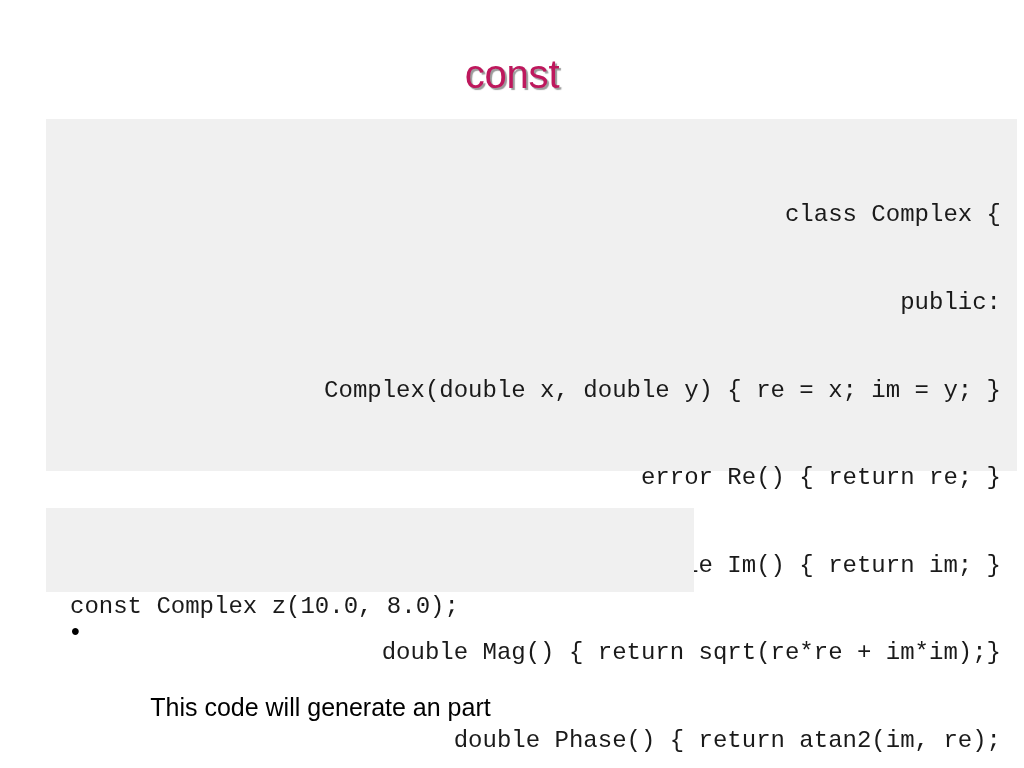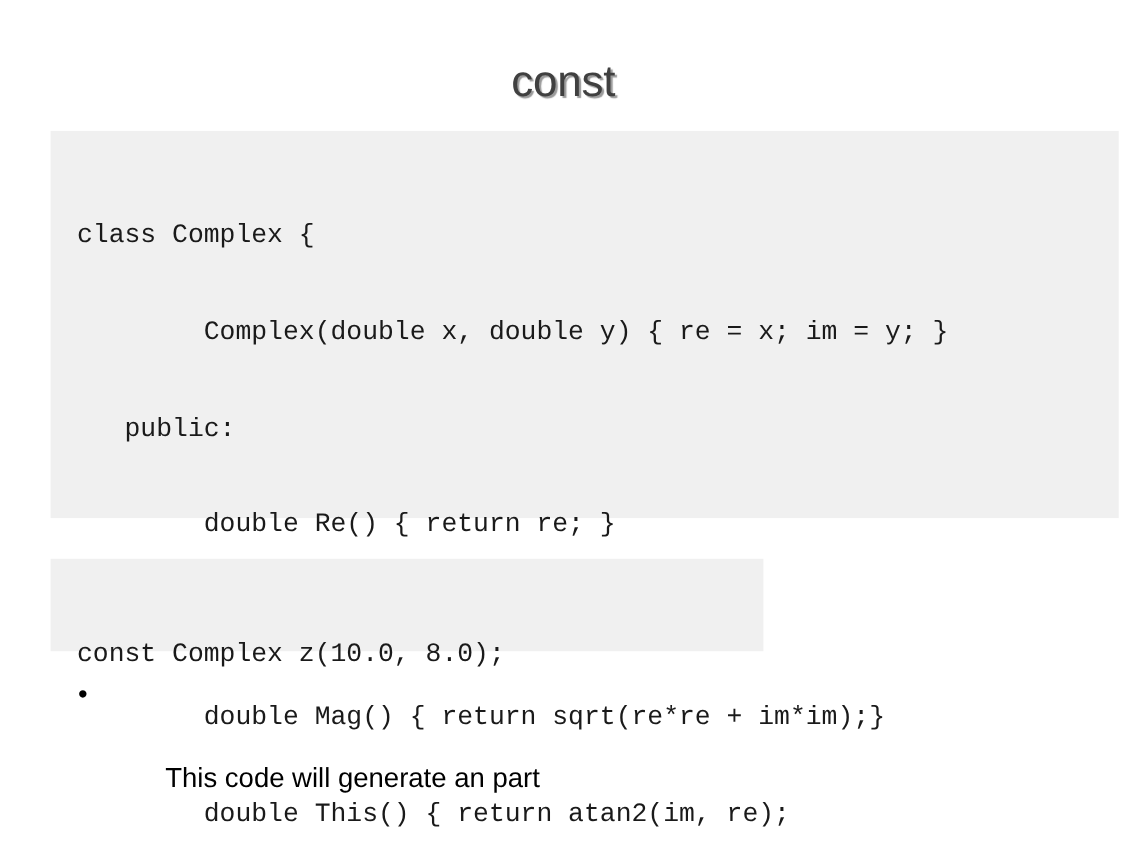--- a/index.html
+++ b/index.html
@@ -28,21 +28,21 @@
   #slide-title {
     position: absolute;
     left: 0;
     top: 52px;
     width: 1024px;
     text-align: center;
     font-family: "Liberation Sans", sans-serif;
     font-size: 40px;
     line-height: 44px;
     font-weight: 400;
-    color: #404040;
+    color: #be185d;
     letter-spacing: -0.2px;
     text-shadow: 2px 2px 1px rgba(120,120,120,0.75);
     white-space: pre;
   }
 
   
   .code-block {
     position: absolute;
     background: #f0f0f0;
     font-family: "Liberation Mono", "DejaVu Sans Mono", monospace;
@@ -52,28 +52,29 @@
     white-space: pre;
     box-sizing: border-box;
   }
 
   #code-class {
     left: 46px;
     top: 119px;
     width: 971px;
     height: 352px;
     padding: 23px 16px 0 24px;
+    text-align: right;
   }
 
   #code-usage {
     left: 46px;
     top: 508px;
     width: 648px;
     height: 84px;
-    padding: 15px 0 0 24px;
+    padding: 26px 0 0 24px;
   }
 
   .code-line {
     display: block;
     height: 29.2px;
     white-space: pre;
   }
 
   
   #bullet-list {
@@ -105,26 +106,26 @@
 </style>
 </head>
 <body>
 
 <div id="slide">
 
   <div id="slide-title">const</div>
 
   <div id="code-class" class="code-block">
     <span class="code-line">class Complex {</span>
+    <span class="code-line">   public:</span>
     <span class="code-line">        Complex(double x, double y) { re = x; im = y; }</span>
-    <span class="code-line">   public:</span>
-    <span class="code-line">        double Re() { return re; }</span>
+    <span class="code-line">        error Re() { return re; }</span>
     <span class="code-line">        double Im() { return im; }</span>
     <span class="code-line">        double Mag() { return sqrt(re*re + im*im);}</span>
-    <span class="code-line">        double This() { return atan2(im, re);</span>
+    <span class="code-line">        double Phase() { return atan2(im, re);</span>
     
     
     
     
   </div>
 
   <div id="code-usage" class="code-block">
     <span class="code-line">const Complex z(10.0, 8.0);</span>
   </div>
 

